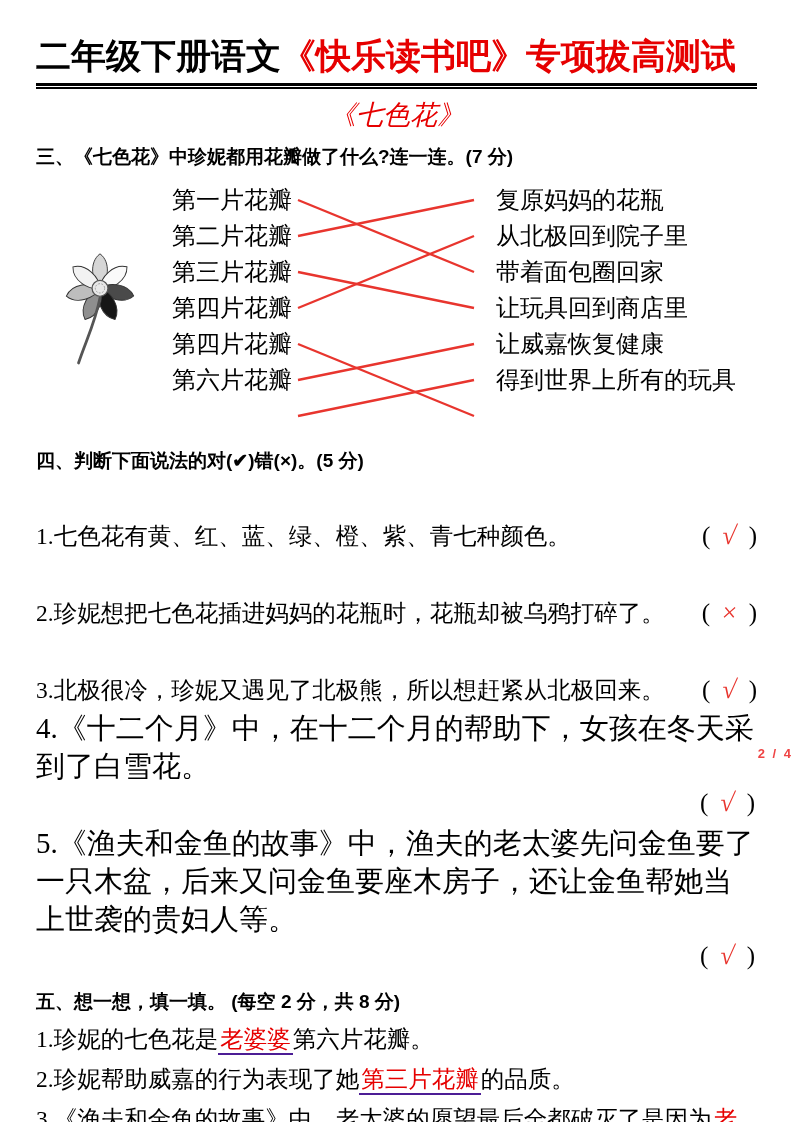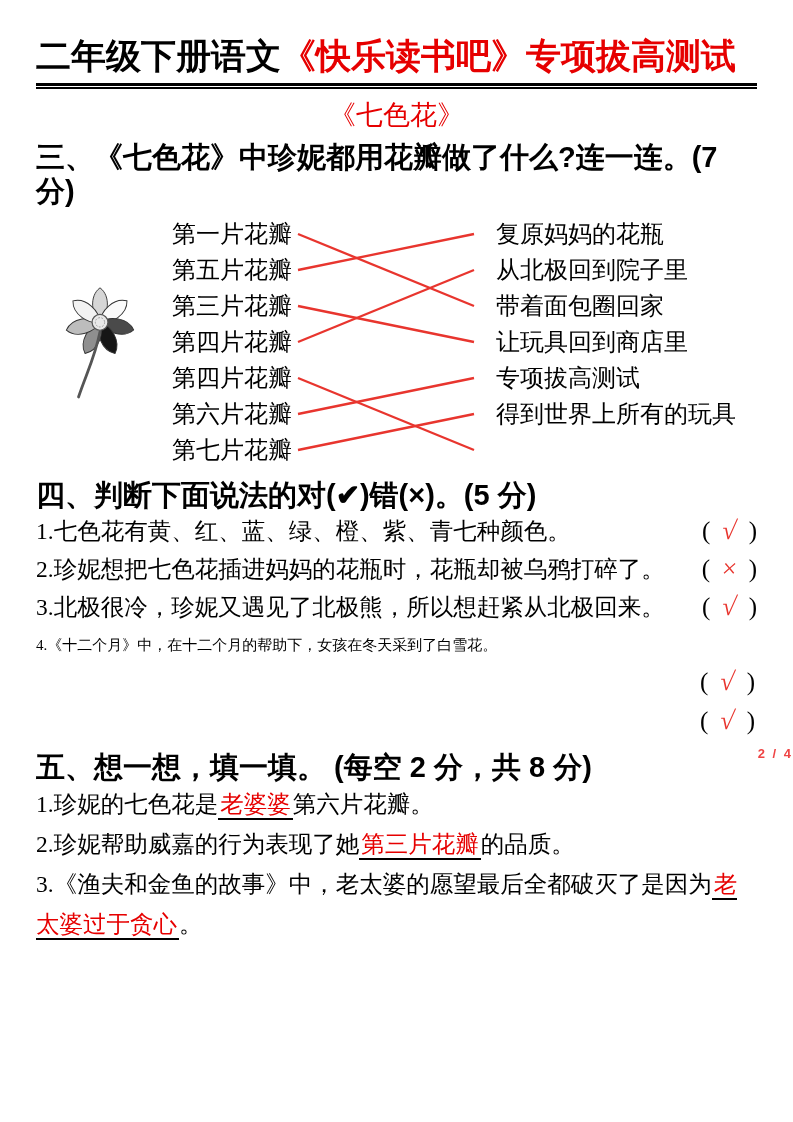--- a/index.html
+++ b/index.html
@@ -33,27 +33,28 @@
     border-top: 3px solid #000;
     border-bottom: 2px solid #000;
     margin-top: 3px;
   }
   .subtitle {
     text-align: center;
     color: #e60000;
     font-size: 27px;
     line-height: 34px;
     margin: 9px 0 4px 0;
+    font-style: italic;
   }
 
   
   .sec-head {
     font-family: "Liberation Sans", sans-serif;
     font-weight: bold;
-    font-size: 29px;
+    font-size: 19px;
     line-height: 34px;
     margin-top: 8px;
   }
 
   
   .match-area {
     position: relative;
     margin-top: 8px;
     min-height: 254px;
   }
@@ -84,23 +85,24 @@
     overflow: visible;
   }
 
   
   .judge-row {
     display: flex;
     justify-content: space-between;
     align-items: center;
     font-size: 23.5px;
     line-height: 38px;
+    margin-top: 39px;
   }
   .judge-para {
-    font-size: 15px;
+    font-size: 29px;
     line-height: 38px;
   }
   .ans { white-space: nowrap; font-size: 25px; }
   .ans .paren { color: #000; }
   .ans .mark {
     color: #e8352e;
     display: inline-block;
     margin: 0 12px;
     font-size: 26px;
     transform: skewX(-8deg);
@@ -111,21 +113,21 @@
     padding-right: 2px;
   }
 
   
   .fill-item {
     font-size: 23.5px;
     line-height: 40px;
   }
   .blank {
     color: #e60000;
-    border-bottom: 2px solid #000000;
+    border-bottom: 2px solid #4c1d95;
     padding: 0 2px 1px 2px;
   }
 
   
   .footer {
     position: absolute;
     bottom: 32px;
     left: 0; right: 0;
     text-align: right;
     font-family: "Liberation Sans", sans-serif;
@@ -160,44 +162,43 @@
         </g>
         <path d="M45,56 C40,82 30,102 22,126" fill="none" stroke="#555" stroke-width="3" stroke-linecap="round"></path>
         <circle cx="45" cy="46" r="8.5" fill="#e8e8e8" stroke="#555" stroke-width="1.3"></circle>
         <circle cx="45" cy="46" r="5" fill="none" stroke="#999" stroke-width="1" stroke-dasharray="2 1.5"></circle>
       </svg>
     </div>
 
     <div class="match-cols">
       <div class="mcol mcol-left">
         <div class="match-item">第一片花瓣</div>
-        <div class="match-item">第五片花瓣</div>
+        <div class="match-item">第二片花瓣</div>
         <div class="match-item">第三片花瓣</div>
         <div class="match-item">第四片花瓣</div>
         <div class="match-item">第四片花瓣</div>
         <div class="match-item">第六片花瓣</div>
-        <div class="match-item">第七片花瓣</div>
       </div>
 
       <svg id="match-lines">
           <line x1="-14" y1="18" x2="162" y2="90" stroke="#e8352e" stroke-width="2.3"></line>
           <line x1="-14" y1="54" x2="162" y2="18" stroke="#e8352e" stroke-width="2.3"></line>
           <line x1="-14" y1="90" x2="162" y2="126" stroke="#e8352e" stroke-width="2.3"></line>
           <line x1="-14" y1="126" x2="162" y2="54" stroke="#e8352e" stroke-width="2.3"></line>
           <line x1="-14" y1="162" x2="162" y2="234" stroke="#e8352e" stroke-width="2.3"></line>
           <line x1="-14" y1="198" x2="162" y2="162" stroke="#e8352e" stroke-width="2.3"></line>
           <line x1="-14" y1="234" x2="162" y2="198" stroke="#e8352e" stroke-width="2.3"></line>
         </svg>
 
       <div class="mcol">
         <div class="match-item">复原妈妈的花瓶</div>
         <div class="match-item">从北极回到院子里</div>
         <div class="match-item">带着面包圈回家</div>
         <div class="match-item">让玩具回到商店里</div>
-        <div class="match-item">专项拔高测试</div>
+        <div class="match-item">让威嘉恢复健康</div>
         <div class="match-item">得到世界上所有的玩具</div>
       </div>
     </div>
   </div>
 
   <div class="sec-head">四、判断下面说法的对(✔)错(×)。(5 分)</div>
 
   <div class="judge-row">
     <span>1.七色花有黄、红、蓝、绿、橙、紫、青七种颜色。</span>
     <span class="ans"><span class="paren">(</span><span class="mark">√</span><span class="paren">)</span></span>
@@ -211,20 +212,21 @@
   <div class="judge-row">
     <span>3.北极很冷，珍妮又遇见了北极熊，所以想赶紧从北极回来。</span>
     <span class="ans"><span class="paren">(</span><span class="mark">√</span><span class="paren">)</span></span>
   </div>
 
   <div class="judge-para">4.《十二个月》中，在十二个月的帮助下，女孩在冬天采到了白雪花。</div>
   <div class="ans-line">
     <span class="ans"><span class="paren">(</span><span class="mark">√</span><span class="paren">)</span></span>
   </div>
 
+  <div class="judge-para">5.《渔夫和金鱼的故事》中，渔夫的老太婆先问金鱼要了一只木盆，后来又问金鱼要座木房子，还让金鱼帮她当上世袭的贵妇人等。</div>
   <div class="ans-line">
     <span class="ans"><span class="paren">(</span><span class="mark">√</span><span class="paren">)</span></span>
   </div>
 
   <div class="sec-head">五、想一想，填一填。 (每空 2 分，共 8 分)</div>
 
   <div class="fill-item"><span>1.珍妮的七色花是</span><span class="blank">老婆婆</span><span>第六片花瓣。</span></div>
 
   <div class="fill-item"><span>2.珍妮帮助威嘉的行为表现了她</span><span class="blank">第三片花瓣</span><span>的品质。</span></div>
 

